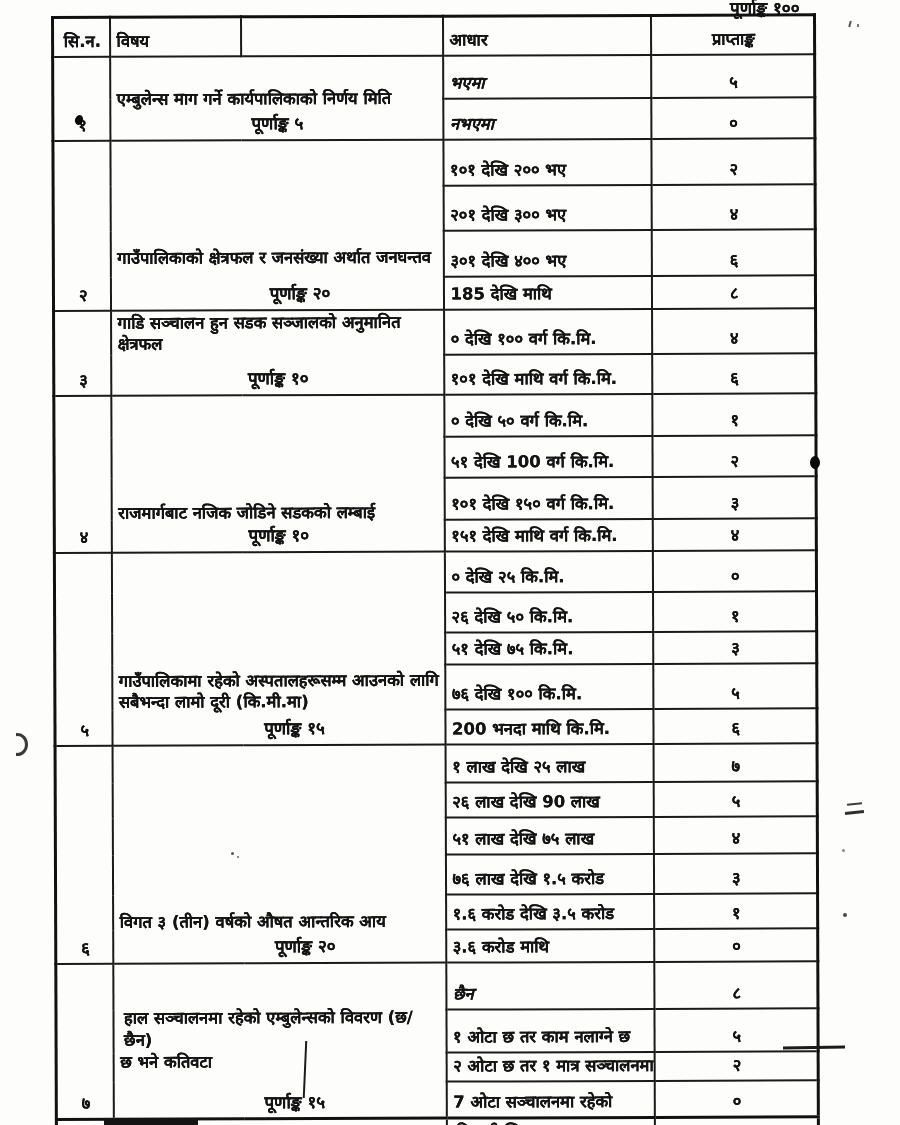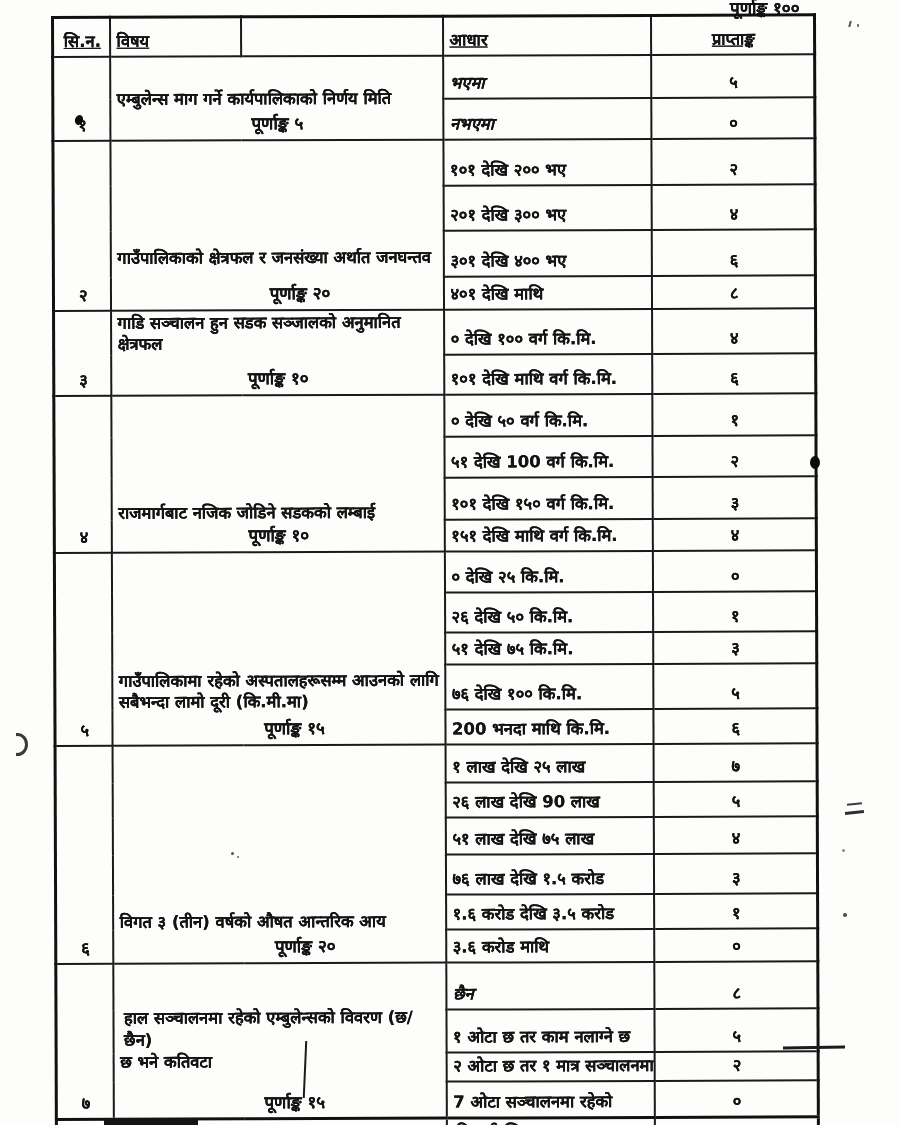--- a/index.html
+++ b/index.html
@@ -24,21 +24,21 @@
     border:2px solid #1a1a1a;
     font-size:16.5px;font-weight:600;
     text-shadow:0 0 .4px #111;
     vertical-align:bottom;
     padding:0 4px 4px 6px;
     overflow:hidden;
   }
   table.main{border:3px solid #111;}
   td.sn{text-align:center;vertical-align:top;padding-top:3px;font-weight:700;}
   td.subj{vertical-align:top;padding:3px 6px 2px 7px;line-height:1.32;}
-  td.hdr{vertical-align:top;padding-top:4px;font-weight:700;font-size:17px;text-decoration:underline;}
+  td.hdr{vertical-align:top;padding-top:4px;font-weight:700;font-size:17px;}
   td.hdr-center{text-align:center;}
   td.basis{white-space:nowrap;}
   td.marks{text-align:center;padding-right:40px;}
   td.va-top{vertical-align:top;padding-top:4px;font-style:italic;}
   .fm{font-weight:700;text-align:center;font-size:17px;}
   .subj-frag{padding-left:118px;font-weight:600;opacity:.85;}
   .artifact{position:absolute;pointer-events:none;}
 </style>
 </head>
 <body>
@@ -90,21 +90,21 @@
     </tr>
     <tr style="height:45px">
       <td class="basis">२०१ देखि ३०० भए</td>
       <td class="marks">४</td>
     </tr>
     <tr style="height:46px">
       <td class="basis">३०१ देखि ४०० भए</td>
       <td class="marks">६</td>
     </tr>
     <tr style="height:33px">
-      <td class="basis">४०१ देखि माथि</td>
+      <td class="basis">185 देखि माथि</td>
       <td class="marks">८</td>
     </tr>
 
     <tr style="height:45px">
       <td class="sn" rowspan="2">३</td>
       <td class="subj" colspan="2" rowspan="2">
         <div>गाडि सञ्चालन हुन सडक सञ्जालको अनुमानित क्षेत्रफल</div>
         <div class="fm" style="margin-top:12px">पूर्णाङ्क १०</div>
       </td>
       <td class="basis">० देखि १०० वर्ग कि.मि.</td>

